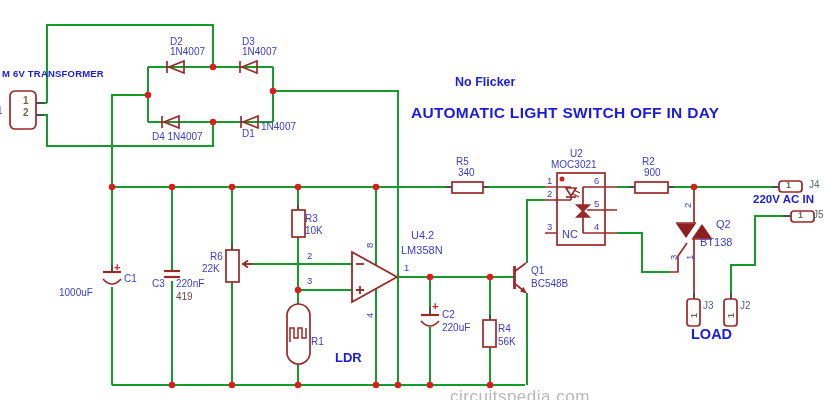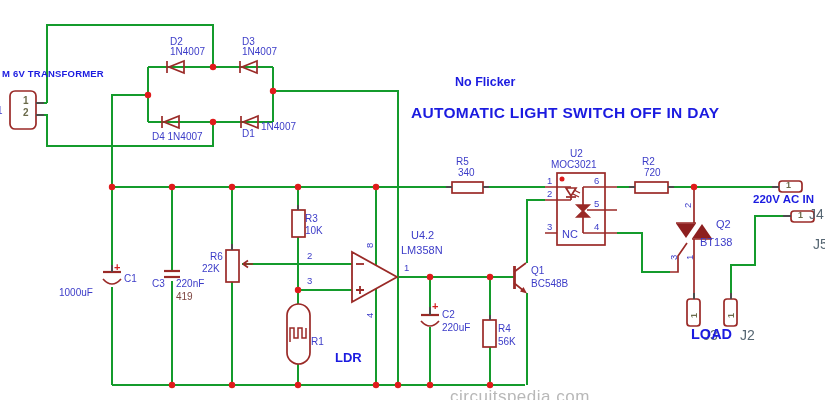--- a/index.html
+++ b/index.html
@@ -4,21 +4,21 @@
 <style>
   html,body{margin:0;padding:0;background:#fff;}
   #board{position:relative;width:825px;height:400px;background:#ffffff;overflow:hidden;
          font-family:"Liberation Sans",sans-serif;}
   #board svg{position:absolute;left:0;top:0;}
   .t{position:absolute;white-space:nowrap;line-height:1.05;}
   .cl{font-size:10px;color:#3c3cc8;}                    
   .pn{font-size:9.5px;color:#3c3cc8;}                   
   .tb{color:#1b1be0;font-weight:bold;}                  
   .cd{font-size:10px;color:#6b6b4b;font-weight:bold;}   
-  .jl{font-size:14px;color:#566672;margin-top:27px;}                    
+  .jl{font-size:10px;color:#566672;}                    
   .br{font-size:10px;color:#7d4540;}                    
   .plus{font-size:11px;color:#d22020;font-weight:bold;}
   .wm{font-size:17px;color:#b8b8b8;letter-spacing:.5px;margin-top:26px;}
   .rot{transform:rotate(-90deg);transform-origin:left top;}
 </style>
 </head>
 <body>
 
 <div id="board">
 
@@ -232,21 +232,21 @@
 <span class="t cl" style="left:551px;top:160px">MOC3021</span>
 <span class="t cl" style="left:562px;top:229px;font-size:11px">NC</span>
 <span class="t pn" style="left:547px;top:176px">1</span>
 <span class="t pn" style="left:547px;top:189px">2</span>
 <span class="t pn" style="left:547px;top:222px">3</span>
 <span class="t pn" style="left:594px;top:176px">6</span>
 <span class="t pn" style="left:594px;top:199px">5</span>
 <span class="t pn" style="left:594px;top:222px">4</span>
 
 <span class="t cl" style="left:642px;top:157px">R2</span>
-<span class="t cl" style="left:644px;top:168px">720</span>
+<span class="t cl" style="left:644px;top:168px">900</span>
 <span class="t pn rot" style="left:683px;top:208px">2</span>
 <span class="t pn rot" style="left:669px;top:260px">3</span>
 <span class="t pn rot" style="left:685px;top:260px">1</span>
 <span class="t cl" style="left:716px;top:219px;font-size:11px">Q2</span>
 <span class="t cl" style="left:700px;top:237px;font-size:11px">BT138</span>
 
 <span class="t cd" style="left:786px;top:181px;font-size:9px">1</span>
 <span class="t jl" style="left:809px;top:180px">J4</span>
 <span class="t tb" style="left:753px;top:193px;font-size:11.5px">220V AC IN</span>
 <span class="t cd" style="left:798px;top:211px;font-size:9px">1</span>

